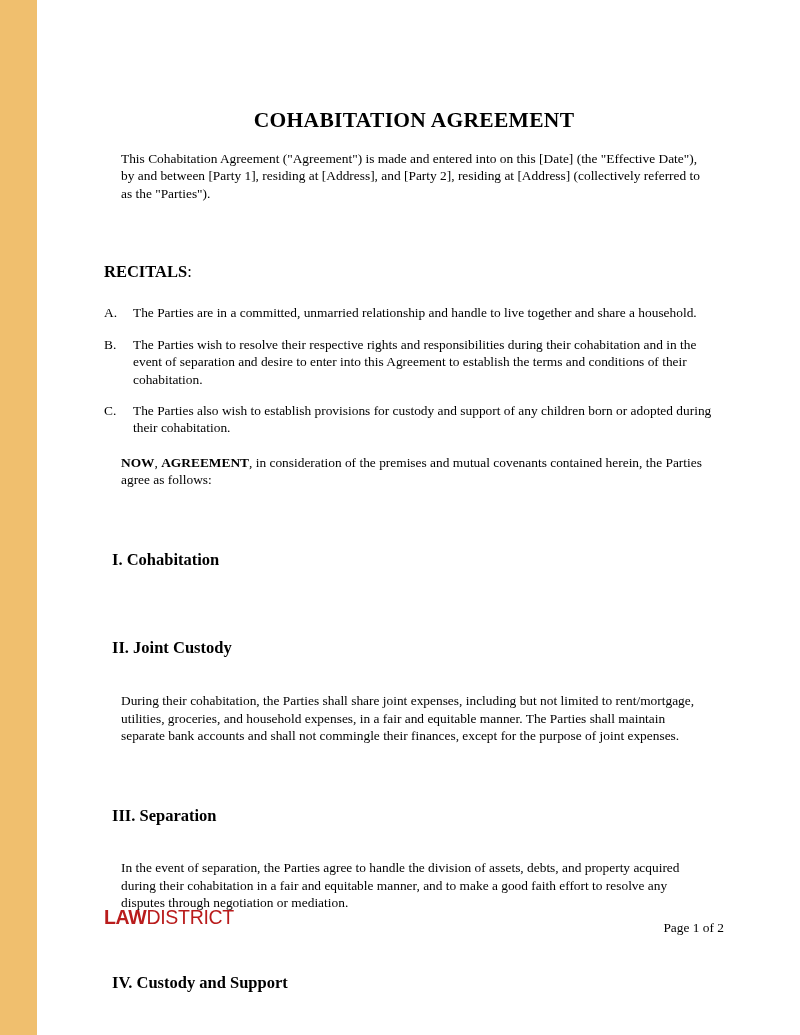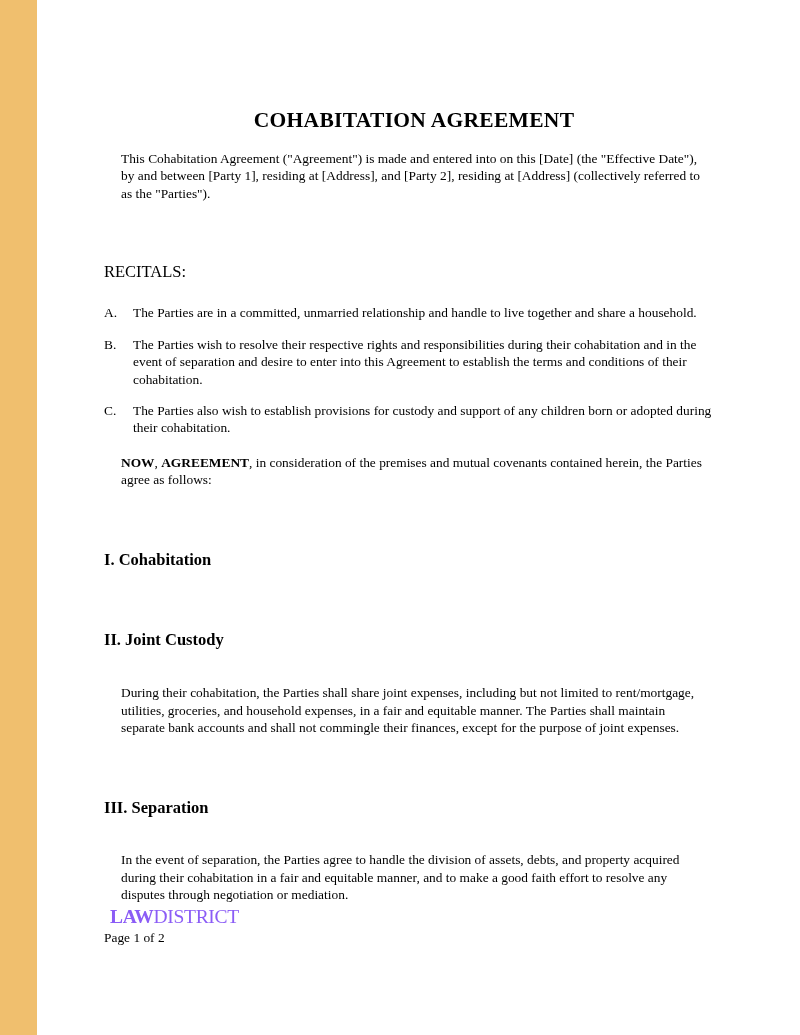--- a/index.html
+++ b/index.html
@@ -52,21 +52,21 @@
   .intro {
     margin-top: 55px;
   }
   .recitals-heading {
     font-size: 16.5px;
     margin: 0;
     padding-top: 43px;
     font-weight: normal;
   }
   .recitals-heading .bold {
-    font-weight: normal;
+    font-weight: bold;
   }
   ol.recitals {
     list-style: none;
     margin: 0;
     padding: 0;
     padding-top: 22px;
   }
   ol.recitals li {
     position: relative;
     padding-left: 29px;
@@ -79,55 +79,54 @@
     left: 0;
     top: 0;
   }
   .nowtherefore {
     margin-top: 18px;
   }
   .nowtherefore .bold { font-weight: bold; }
   h2.section-heading {
     font-size: 16.5px;
     font-weight: bold;
-    margin: 0;
+    margin: 8px;
     padding-top: 44px;
     padding-bottom: 17px;
     line-height: 1.2;
   }
   .footer {
     position: absolute;
     left: 0;
     bottom: 0;
     width: 620px;
     height: 135px;
   }
   .logo {
     position: absolute;
     left: 0;
     top: 6px;
-    font-family: Liberation Serif, serif;
+    font-family: Liberation Sans, sans-serif;
     font-size: 19.5px;
     letter-spacing: -0.3px;
-    color: #8b5cf6;
+    color: #b91c1c;
     white-space: nowrap;
-    margin-left: 6px;
   }
   .logo .law {
     font-weight: bold;
   }
   .logo .district {
     font-weight: normal;
   }
   .page-number {
     position: absolute;
     left: 0;
-    top: 30px;
+    top: 20px;
     width: 620px;
-    text-align: left;
+    text-align: right;
     font-size: 13.4px;
     font-family: "Liberation Serif", "DejaVu Serif", serif;
   }
 </style>
 </head>
 <body>
 
 <div class="page">
 
   <div class="accent-bar"></div>
@@ -158,20 +157,21 @@
     <p class="body-text nowtherefore"><span class="bold">NOW</span><span>, </span><span class="bold">AGREEMENT</span><span>, in consideration of the premises and mutual covenants contained herein, the Parties agree as follows:</span></p>
 
     <h2 class="section-heading">I. Cohabitation</h2>
 
     <h2 class="section-heading">II. Joint Custody</h2>
     <p class="body-text">During their cohabitation, the Parties shall share joint expenses, including but not limited to rent/mortgage, utilities, groceries, and household expenses, in a fair and equitable manner. The Parties shall maintain separate bank accounts and shall not commingle their finances, except for the purpose of joint expenses.</p>
 
     <h2 class="section-heading">III. Separation</h2>
     <p class="body-text">In the event of separation, the Parties agree to handle the division of assets, debts, and property acquired during their cohabitation in a fair and equitable manner, and to make a good faith effort to resolve any disputes through negotiation or mediation.</p>
 
+    <h2 class="section-heading">IV. Custody and Support</h2>
 
     <div class="footer">
       <div class="logo"><span class="law">LAW</span><span class="district">DISTRICT</span></div>
       <div class="page-number">Page 1 of 2</div>
     </div>
 
   </div>
 </div>
 
 </body></html>

